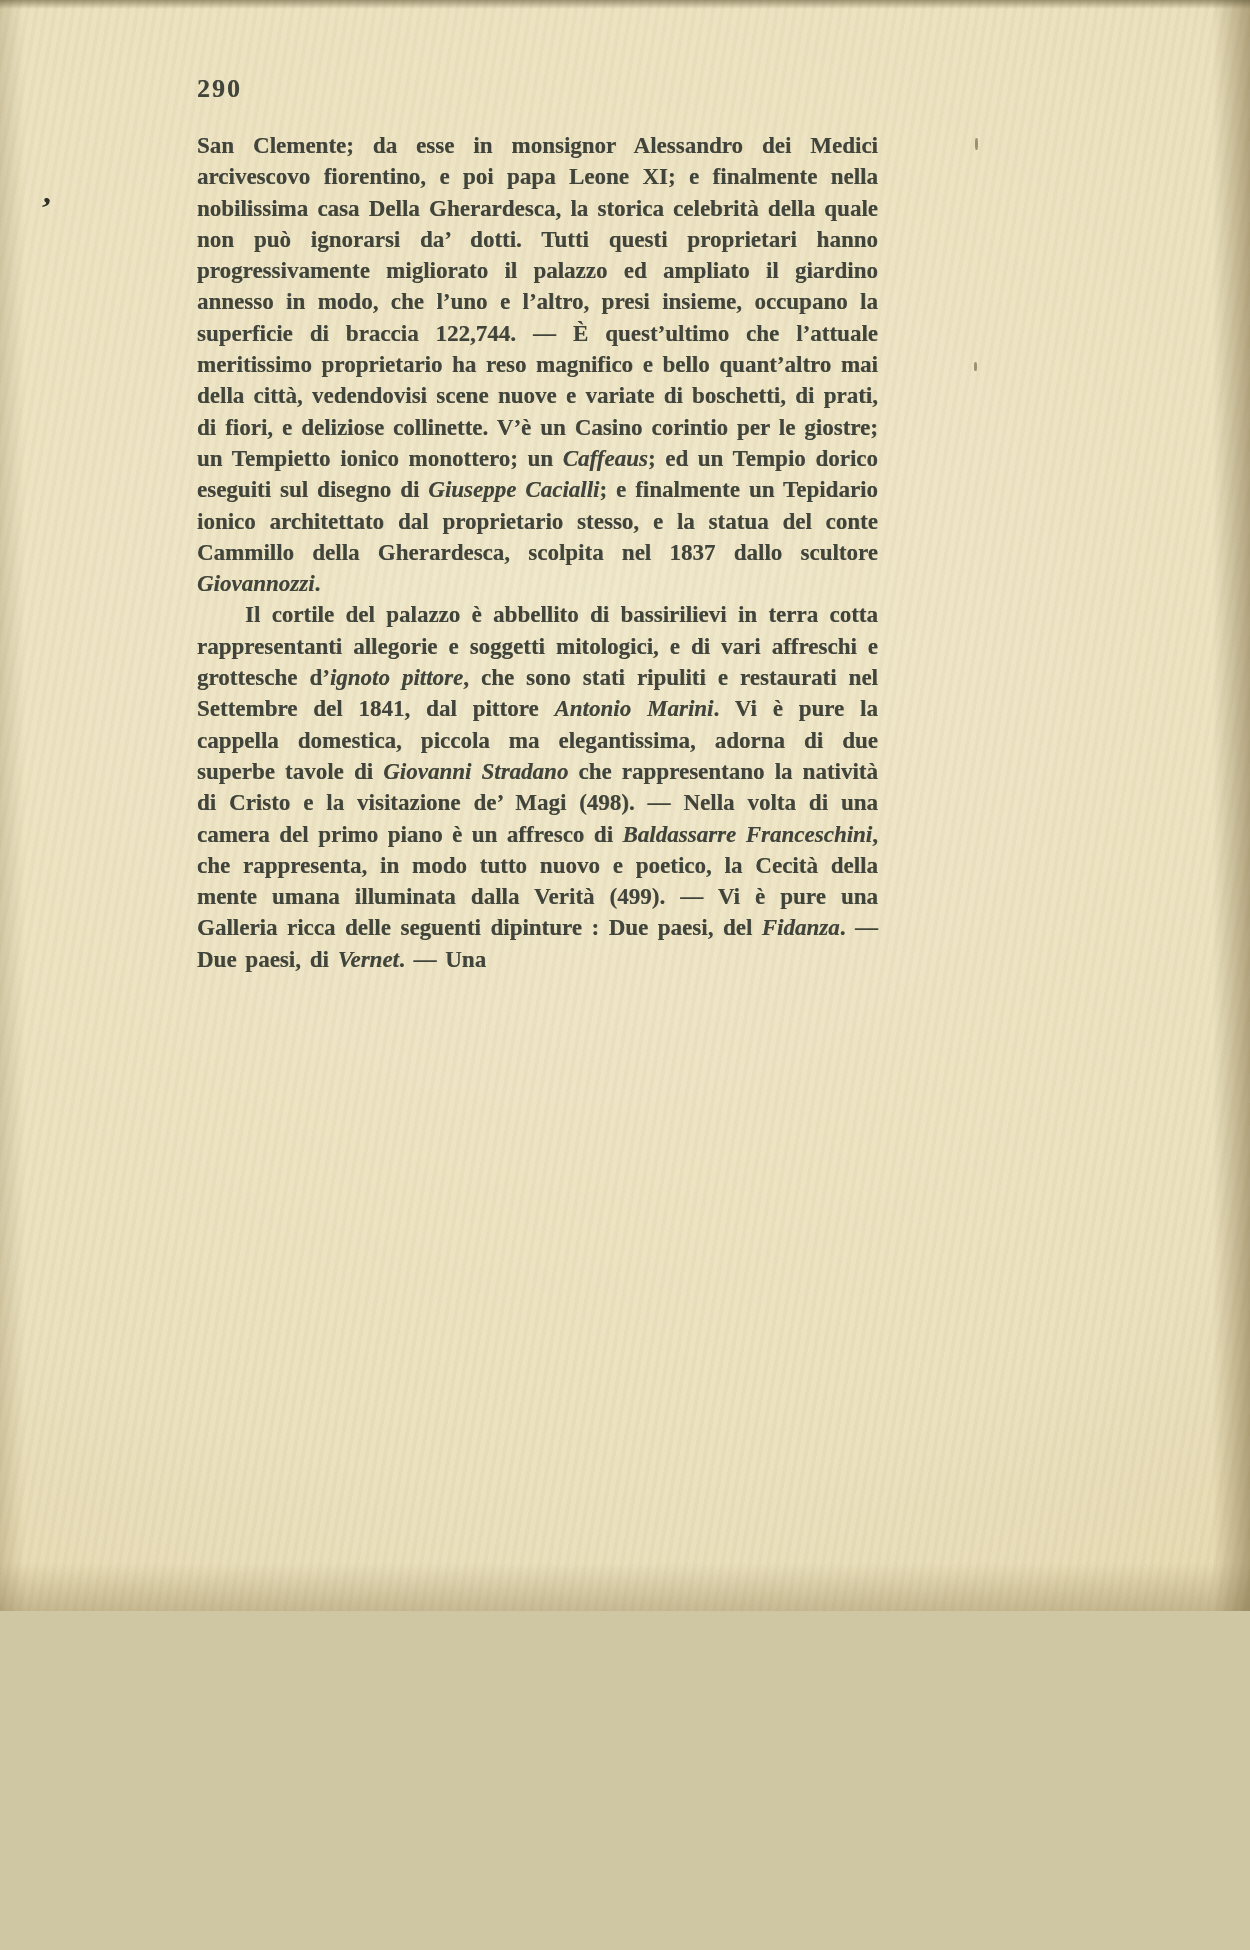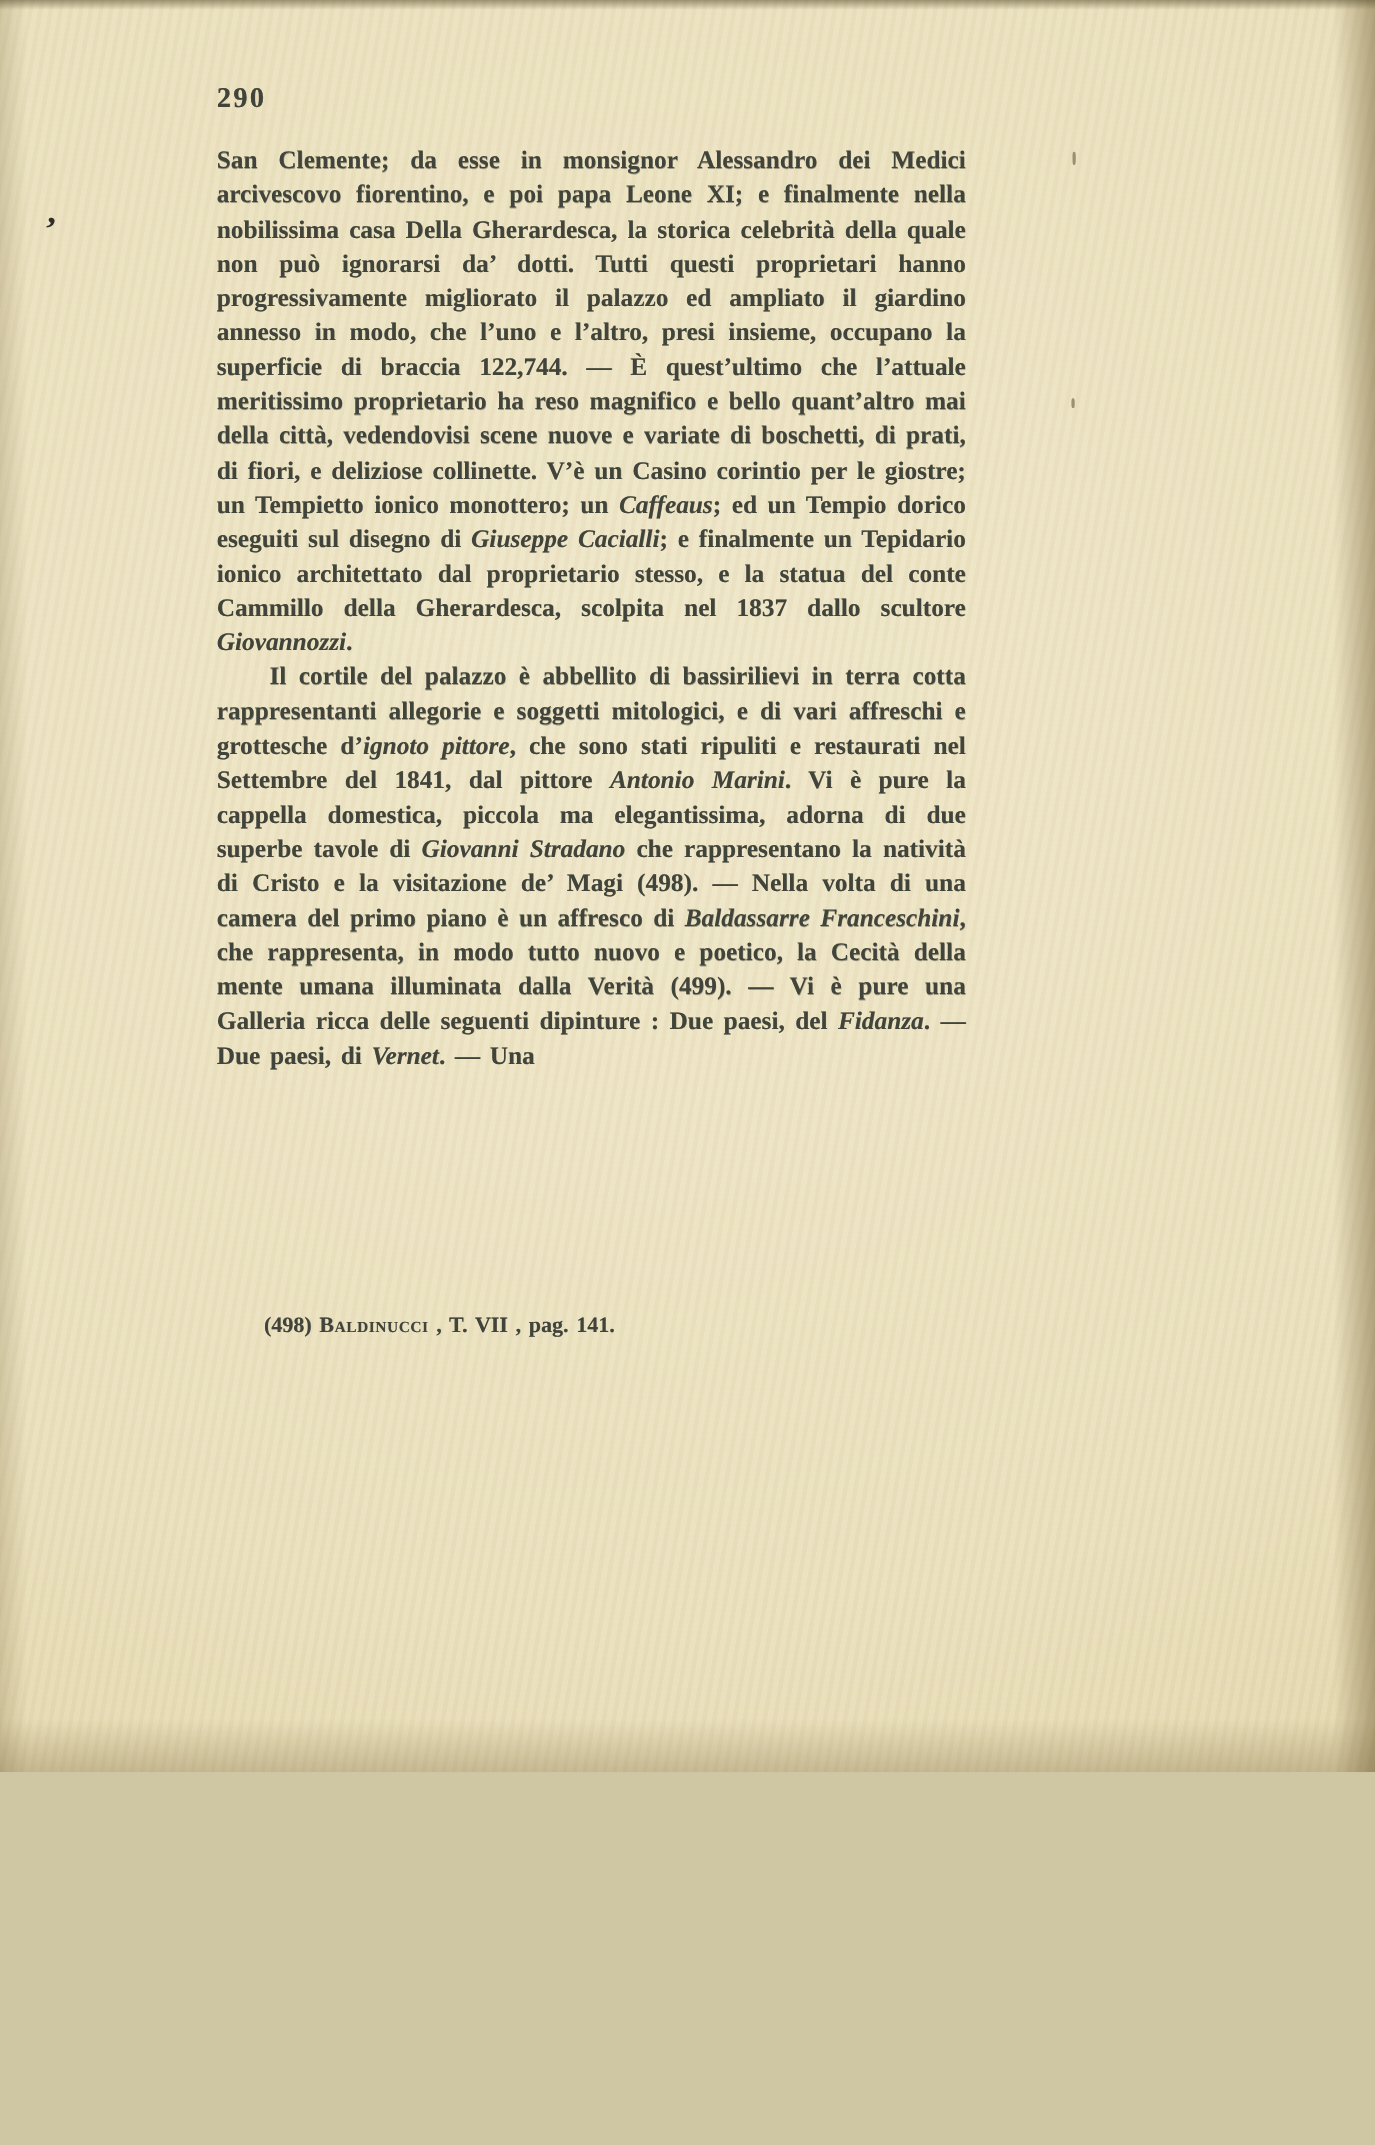--- a/index.html
+++ b/index.html
@@ -90,19 +90,18 @@
   <div class="page-number">290</div>
 
   <span class="margin-mark">’</span>
 
   <div class="body-text">
       <p class="para"><span>San Clemente; da esse in monsignor Alessandro dei Medici arcivescovo fiorentino, e poi papa Leone XI; e finalmente nella nobilissima casa Della Gherardesca, la storica celebrità della quale non può ignorarsi da’ dotti. Tutti questi proprietari hanno progressivamente migliorato il palazzo ed ampliato il giardino annesso in modo, che l’uno e l’altro, presi insieme, occupano la superficie di braccia 122,744. — È quest’ultimo che l’attuale meritissimo proprietario ha reso magnifico e bello quant’altro mai della città, vedendovisi scene nuove e variate di boschetti, di prati, di fiori, e deliziose collinette. V’è un Casino corintio per le giostre; un Tempietto ionico monottero; un </span><span class="italic">Caffeaus</span><span>; ed un Tempio dorico eseguiti sul disegno di </span><span class="italic">Giuseppe Cacialli</span><span>; e finalmente un Tepidario ionico architettato dal proprietario stesso, e la statua del conte Cammillo della Gherardesca, scolpita nel 1837 dallo scultore </span><span class="italic">Giovannozzi</span><span>.</span></p>
       <p class="para indent"><span>Il cortile del palazzo è abbellito di bassirilievi in terra cotta rappresentanti allegorie e soggetti mitologici, e di vari affreschi e grottesche d’</span><span class="italic">ignoto pittore</span><span>, che sono stati ripuliti e restaurati nel Settembre del 1841, dal pittore </span><span class="italic">Antonio Marini</span><span>. Vi è pure la cappella domestica, piccola ma elegantissima, adorna di due superbe tavole di </span><span class="italic">Giovanni Stradano</span><span> che rappresentano la natività di Cristo e la visitazione de’ Magi (498). — Nella volta di una camera del primo piano è un affresco di </span><span class="italic">Baldassarre Franceschini</span><span>, che rappresenta, in modo tutto nuovo e poetico, la Cecità della mente umana illuminata dalla Verità (499). — Vi è pure una Galleria ricca delle seguenti dipinture : Due paesi, del </span><span class="italic">Fidanza</span><span>. — Due paesi, di </span><span class="italic">Vernet</span><span>. — Una</span></p>
     </div>
 
   <div class="footnotes">
-      <p class="para indent"><span>(498) </span><span class="smallcaps">Baldinucci</span><span> , T. VII , pag. 141.</span></p>
     </div>
 
   <div class="speck speck-1"></div>
   <div class="speck speck-2"></div>
 
 </div>
 
 </body></html>

